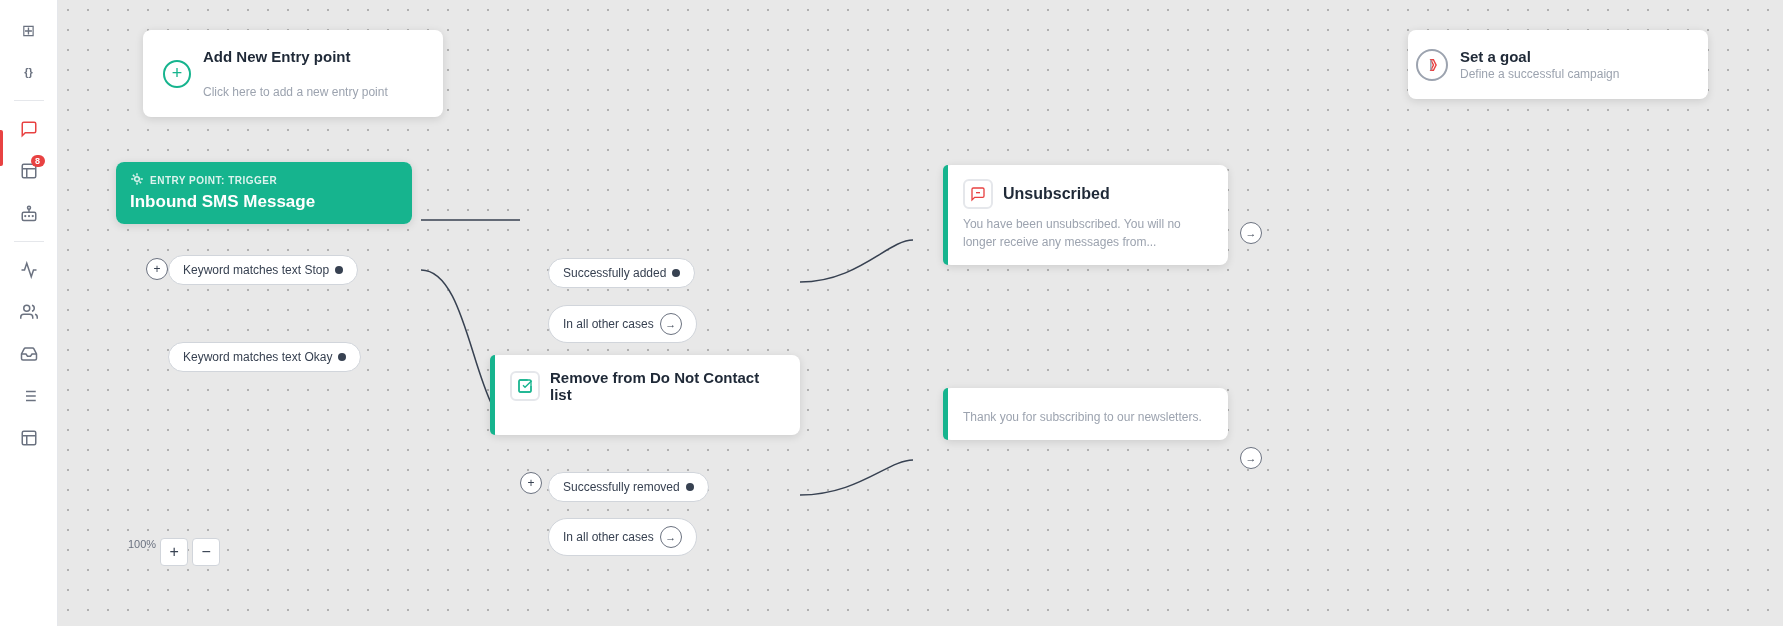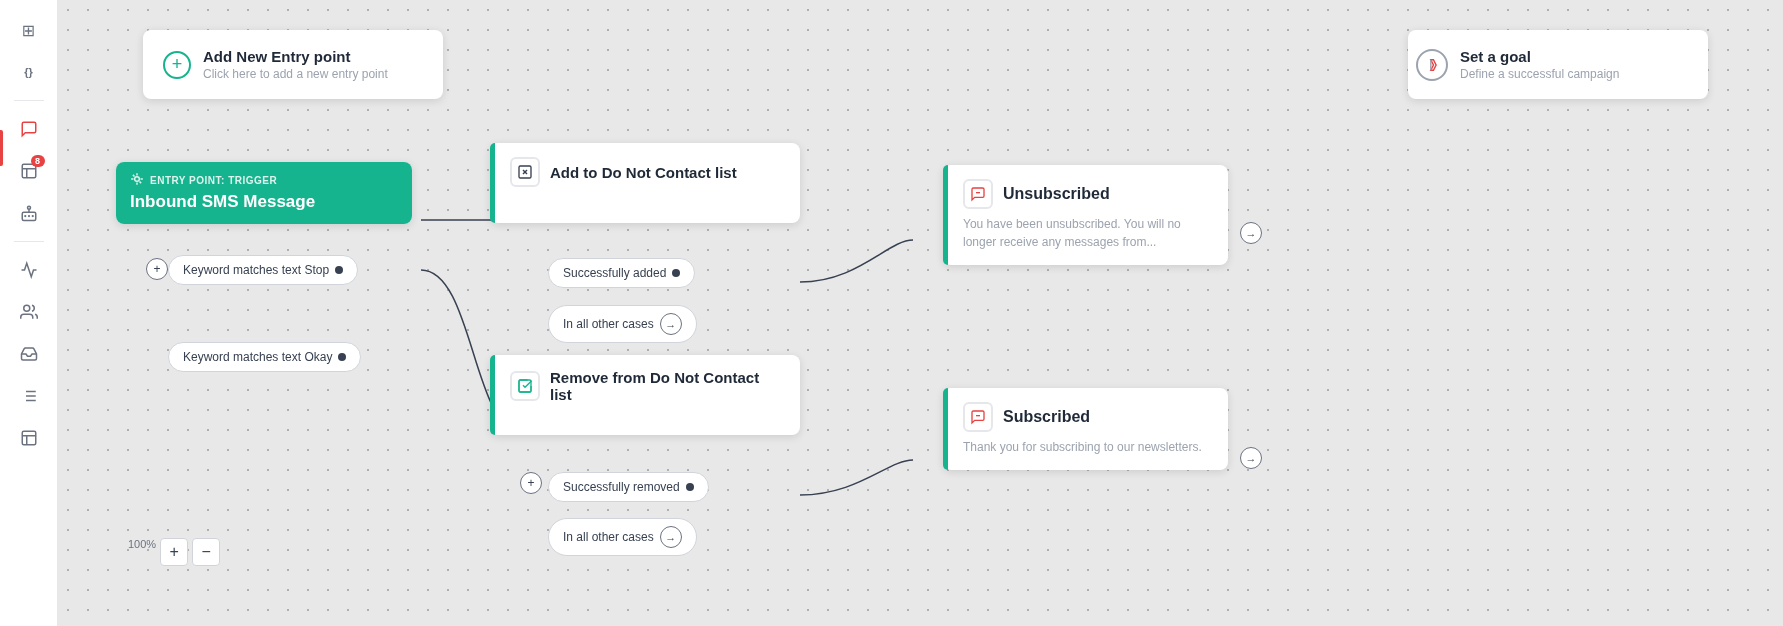--- a/index.html
+++ b/index.html
@@ -110,21 +110,21 @@
       flex-shrink: 0;
     }
     .entry-point-add .text-block .title {
       font-size: 15px;
       font-weight: 700;
       color: #1f2937;
     }
     .entry-point-add .text-block .subtitle {
       font-size: 12px;
       color: #9ca3af;
-      margin-top: 2px;
+      margin-top: 20px;
     }
 
     
     .set-goal {
       top: 30px;
       right: 75px;
       width: 300px;
       padding: 18px 8px;
       display: flex;
       align-items: center;
@@ -522,35 +522,20 @@
     <span>Keyword matches text Stop</span>
     <div class="condition-dot"></div>
   </div>
   <div class="condition-pill pill-okay">
     <span>Keyword matches text Okay</span>
     <div class="condition-dot"></div>
   </div>
 
   <div class="plus-btn" style="left:88px;top:258px;font-size:12px;">+</div>
 
-  <div class="dnc-card add-dnc">
-    <div class="dnc-left-bar"></div>
-    <div class="dnc-inner">
-      <div class="dnc-title">
-        <div class="dnc-icon-box">
-          <svg width="16" height="16" viewBox="0 0 24 24" fill="none" stroke="#374151" stroke-width="2">
-              <rect x="3" y="3" width="18" height="18" rx="2"></rect>
-              <line x1="9" y1="9" x2="15" y2="15"></line>
-              <line x1="15" y1="9" x2="9" y2="15"></line>
-            </svg>
-        </div>
-        <span>Add to Do Not Contact list</span>
-      </div>
-    </div>
-  </div>
 
   <div class="out-pill" style="left:490px;top:258px;">
     <span>Successfully added</span>
     <div class="condition-dot"></div>
   </div>
   <div class="out-pill" style="left:490px;top:305px;">
     <span>In all other cases</span>
     <div class="arrow-circle">→</div>
   </div>
 
@@ -595,29 +580,20 @@
       </div>
       <div class="result-desc">You have been unsubscribed. You will no longer receive any messages from...</div>
     </div>
   </div>
 
   <div class="arrow-out" style="left:1182px;top:222px;">→</div>
 
   <div class="result-card sub-card">
     <div class="result-left-bar"></div>
     <div class="result-inner">
-      <div class="result-title">
-        <div class="result-icon-box">
-          <svg width="16" height="16" viewBox="0 0 24 24" fill="none" stroke="#e84242" stroke-width="2">
-              <path d="M21 15a2 2 0 0 1-2 2H7l-4 4V5a2 2 0 0 1 2-2h14a2 2 0 0 1 2 2z"></path>
-              <line x1="9" y1="10" x2="15" y2="10" stroke="#e84242"></line>
-            </svg>
-        </div>
-        <span>Subscribed</span>
-      </div>
       <div class="result-desc">Thank you for subscribing to our newsletters.</div>
     </div>
   </div>
 
   <div class="arrow-out" style="left:1182px;top:447px;">→</div>
 
   <div class="zoom-controls">
     <div class="zoom-label">100%</div>
     <div class="zoom-btn">+</div>
     <div class="zoom-btn">−</div>

